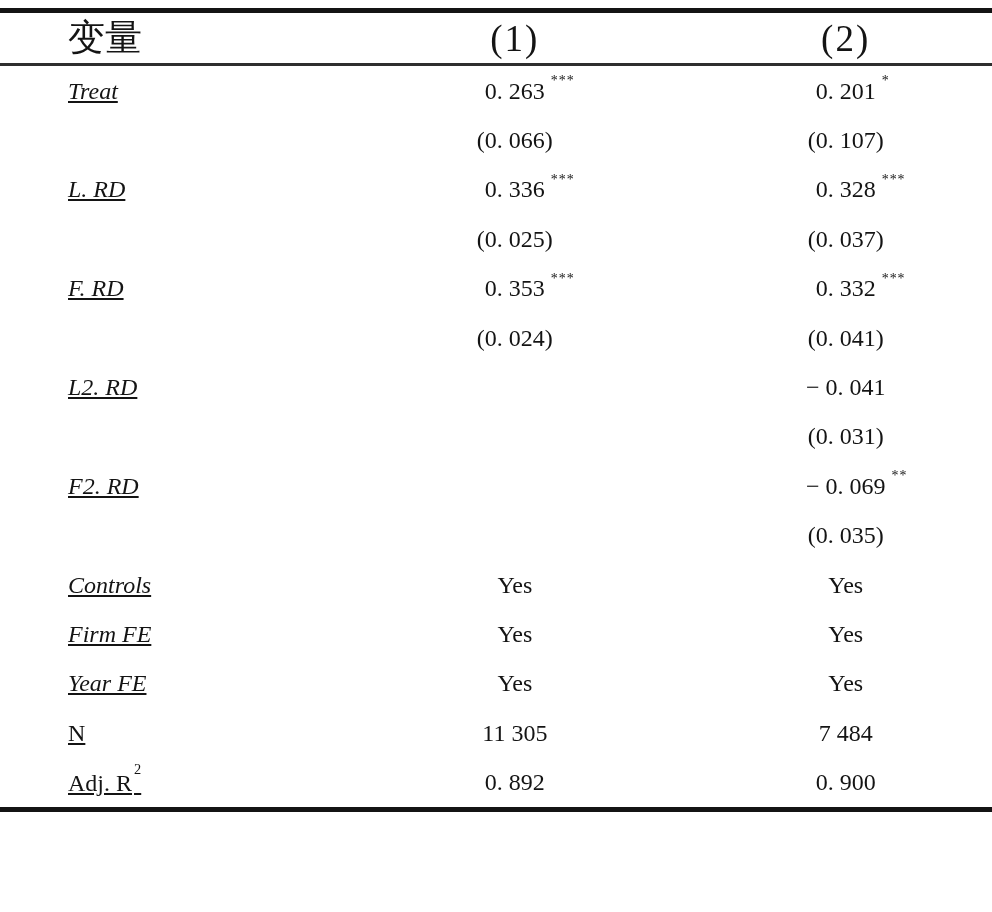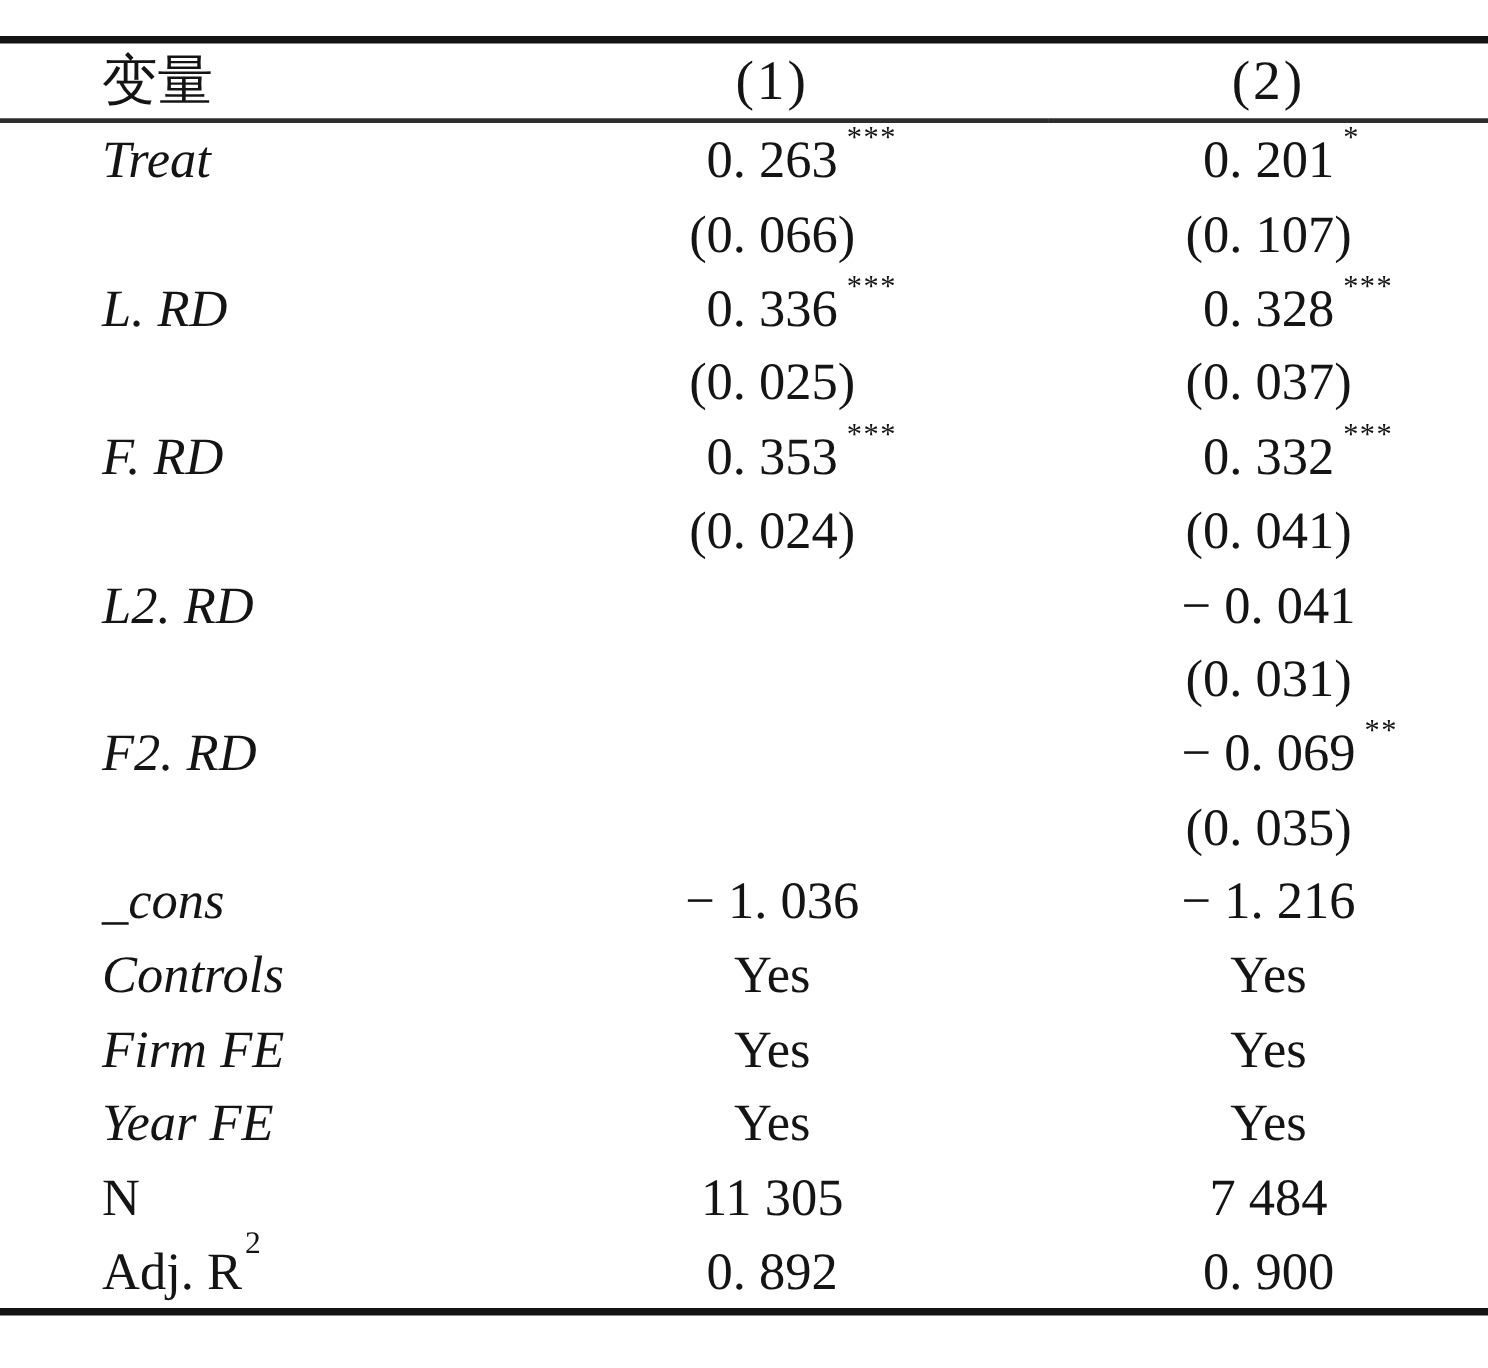--- a/index.html
+++ b/index.html
@@ -3,42 +3,43 @@
 <meta charset="utf-8">
 <style>
   html, body { margin: 0; padding: 0; }
   body {
     width: 992px; height: 912px;
     background: #ffffff;
     color: #141414;
     font-family: "Liberation Serif", "DejaVu Serif", serif;
     overflow: hidden;
   }
-  .page { width: 992px; height: 912px; box-sizing: border-box; padding-top: 24px; }
+  .page { width: 992px; height: 912px; box-sizing: border-box; padding-top: 8px; }
   .rule-thick { height: 5px; background: #141414; }
   table.reg { width: 100%; border-collapse: collapse; table-layout: fixed; }
   col.c-lab { width: 33.3%; }
   col.c-m1  { width: 37.2%; }
   col.c-m2  { width: 29.5%; }
   thead th {
     height: 44px;
     font-weight: normal;
     font-size: 37px;
     border-bottom: 3px solid #2e2e2e;
     padding: 0;
     vertical-align: middle;
   }
   th.var-h { text-align: left; padding-left: 68px; }
   th.model-h { text-align: center; letter-spacing: 2px; }
   tbody td {
     height: 49.4px;
-    font-size: 35px;
+    font-size: 24px;
     vertical-align: middle;
     padding: 0;
     line-height: 1;
+    text-decoration: underline;
   }
   td.lab { text-align: left; padding-left: 68px; }
   td.lab.it { font-style: italic; }
   td.val { text-align: center; }
   .wrap { position: relative; display: inline-block; white-space: nowrap; text-align: right; }
   .stars {
     position: absolute;
     left: 100%;
     top: -0.34em;
     margin-left: 6px;
@@ -112,25 +113,20 @@
         <td class="lab it"><span>F2. RD</span></td>
         <td class="val"><span class="wrap"><span></span></span></td>
         <td class="val"><span class="wrap"><span>− 0. 069</span><sup class="stars">**</sup></span></td>
       </tr>
       <tr>
         <td class="lab"><span></span></td>
         <td class="val"><span class="wrap"><span></span></span></td>
         <td class="val"><span class="wrap"><span>(0. 035)</span></span></td>
       </tr>
       <tr>
-        <td class="lab it"><span>_cons</span></td>
-        <td class="val"><span class="wrap"><span>− 1. 036</span></span></td>
-        <td class="val"><span class="wrap"><span>− 1. 216</span></span></td>
-      </tr>
-      <tr>
         <td class="lab it"><span>Controls</span></td>
         <td class="val"><span class="wrap"><span>Yes</span></span></td>
         <td class="val"><span class="wrap"><span>Yes</span></span></td>
       </tr>
       <tr>
         <td class="lab it"><span>Firm FE</span></td>
         <td class="val"><span class="wrap"><span>Yes</span></span></td>
         <td class="val"><span class="wrap"><span>Yes</span></span></td>
       </tr>
       <tr>

